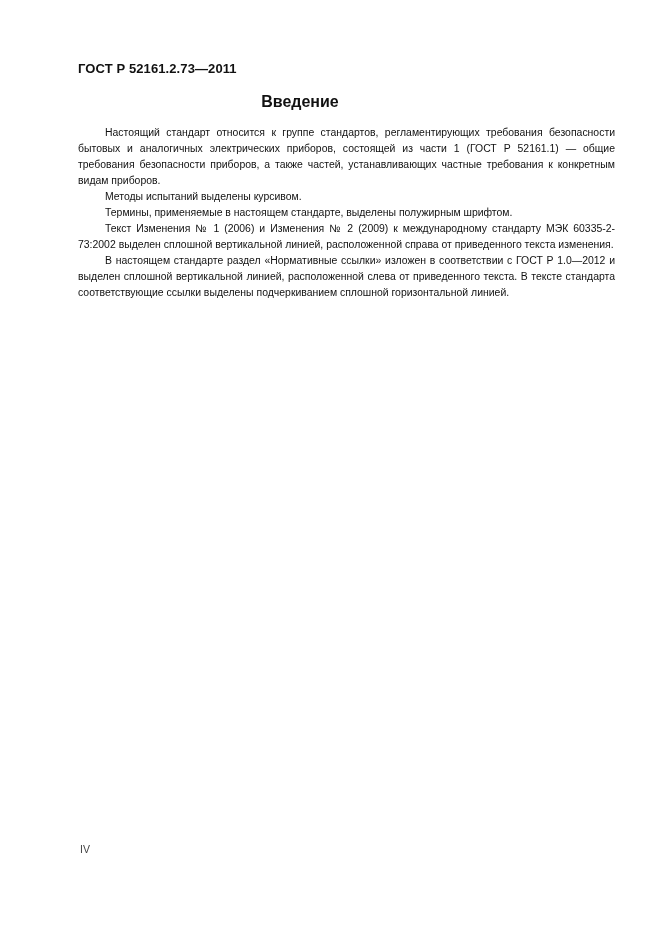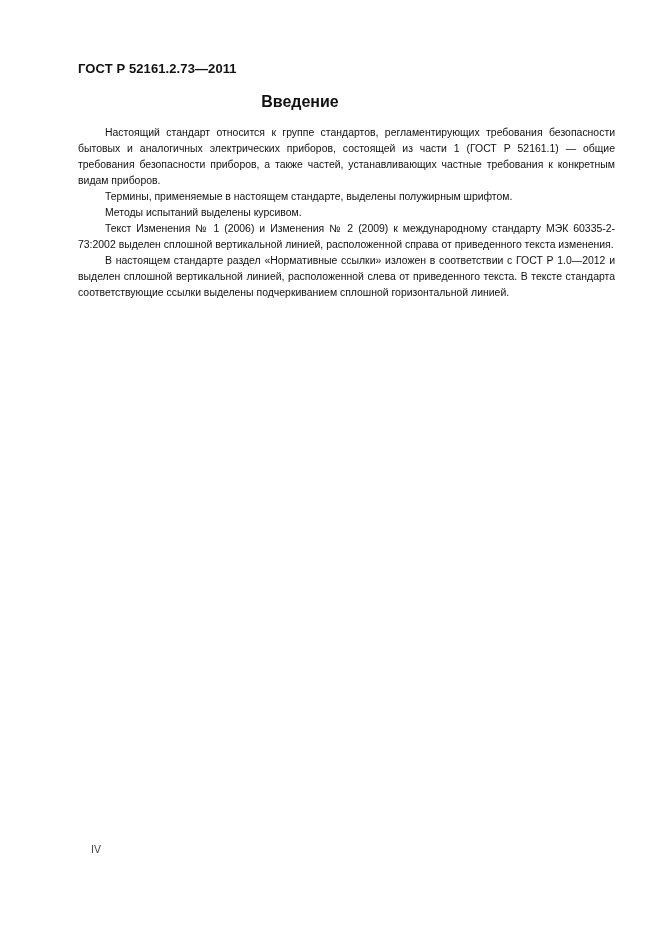--- a/index.html
+++ b/index.html
@@ -46,34 +46,34 @@
       margin: 0;
       text-indent: 27px;
       text-align: justify;
       text-align-last: left;
     }
     .para.nojust {
       text-align: left;
     }
     .page-num {
       position: absolute;
-      left: 91px;
+      left: 80px;
       top: 843px;
       font-size: 10.5px;
       color: #444444;
     }
   </style>
 </head>
 <body>
 
 <div class="doc-code">ГОСТ Р 52161.2.73—2011</div>
 
 <div class="section-title">Введение</div>
 
 <div class="body-text">
   <p class="para">Настоящий стандарт относится к группе стандартов, регламентирующих требования безопасности бытовых и аналогичных электрических приборов, состоящей из части 1 (ГОСТ Р 52161.1) — общие требования безопасности приборов, а также частей, устанавливающих частные требования к конкретным видам приборов.</p>
+  <p class="para nojust">Методы испытаний выделены курсивом.</p>
   <p class="para nojust">Термины, применяемые в настоящем стандарте, выделены полужирным шрифтом.</p>
-  <p class="para nojust">Методы испытаний выделены курсивом.</p>
   <p class="para">Текст Изменения № 1 (2006) и Изменения № 2 (2009) к международному стандарту МЭК 60335-2-73:2002 выделен сплошной вертикальной линией, расположенной справа от приведенного текста изменения.</p>
   <p class="para">В настоящем стандарте раздел «Нормативные ссылки» изложен в соответствии с ГОСТ Р 1.0—2012 и выделен сплошной вертикальной линией, расположенной слева от приведенного текста. В тексте стандарта соответствующие ссылки выделены подчеркиванием сплошной горизонтальной линией.</p>
 </div>
 
 <div class="page-num">IV</div>
 
 </body></html>

